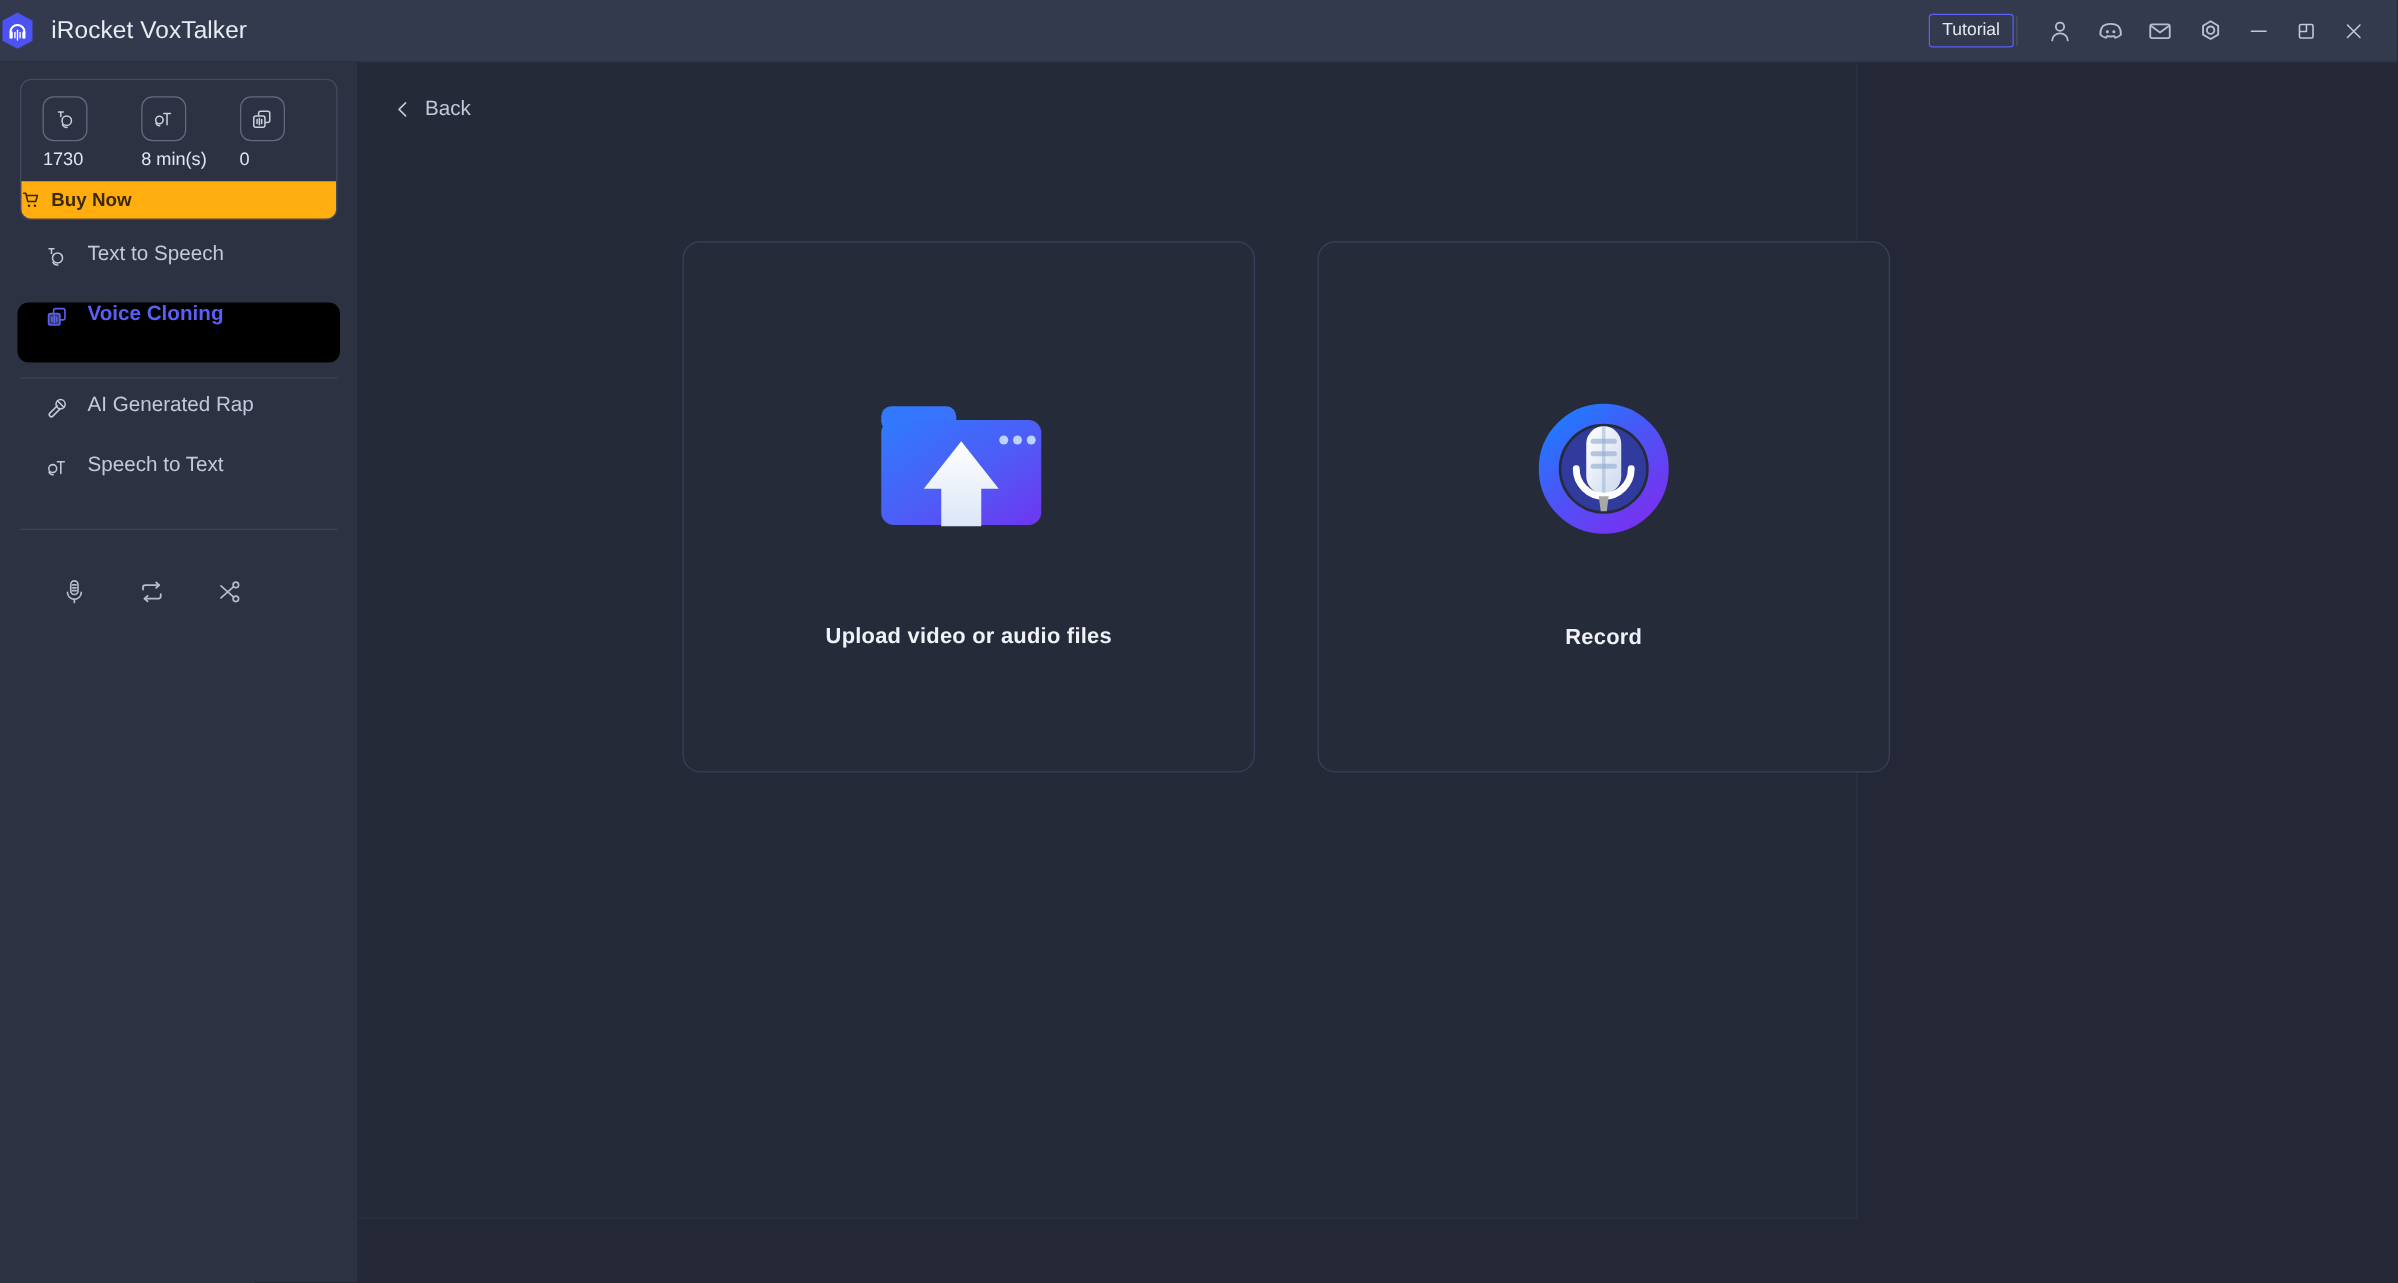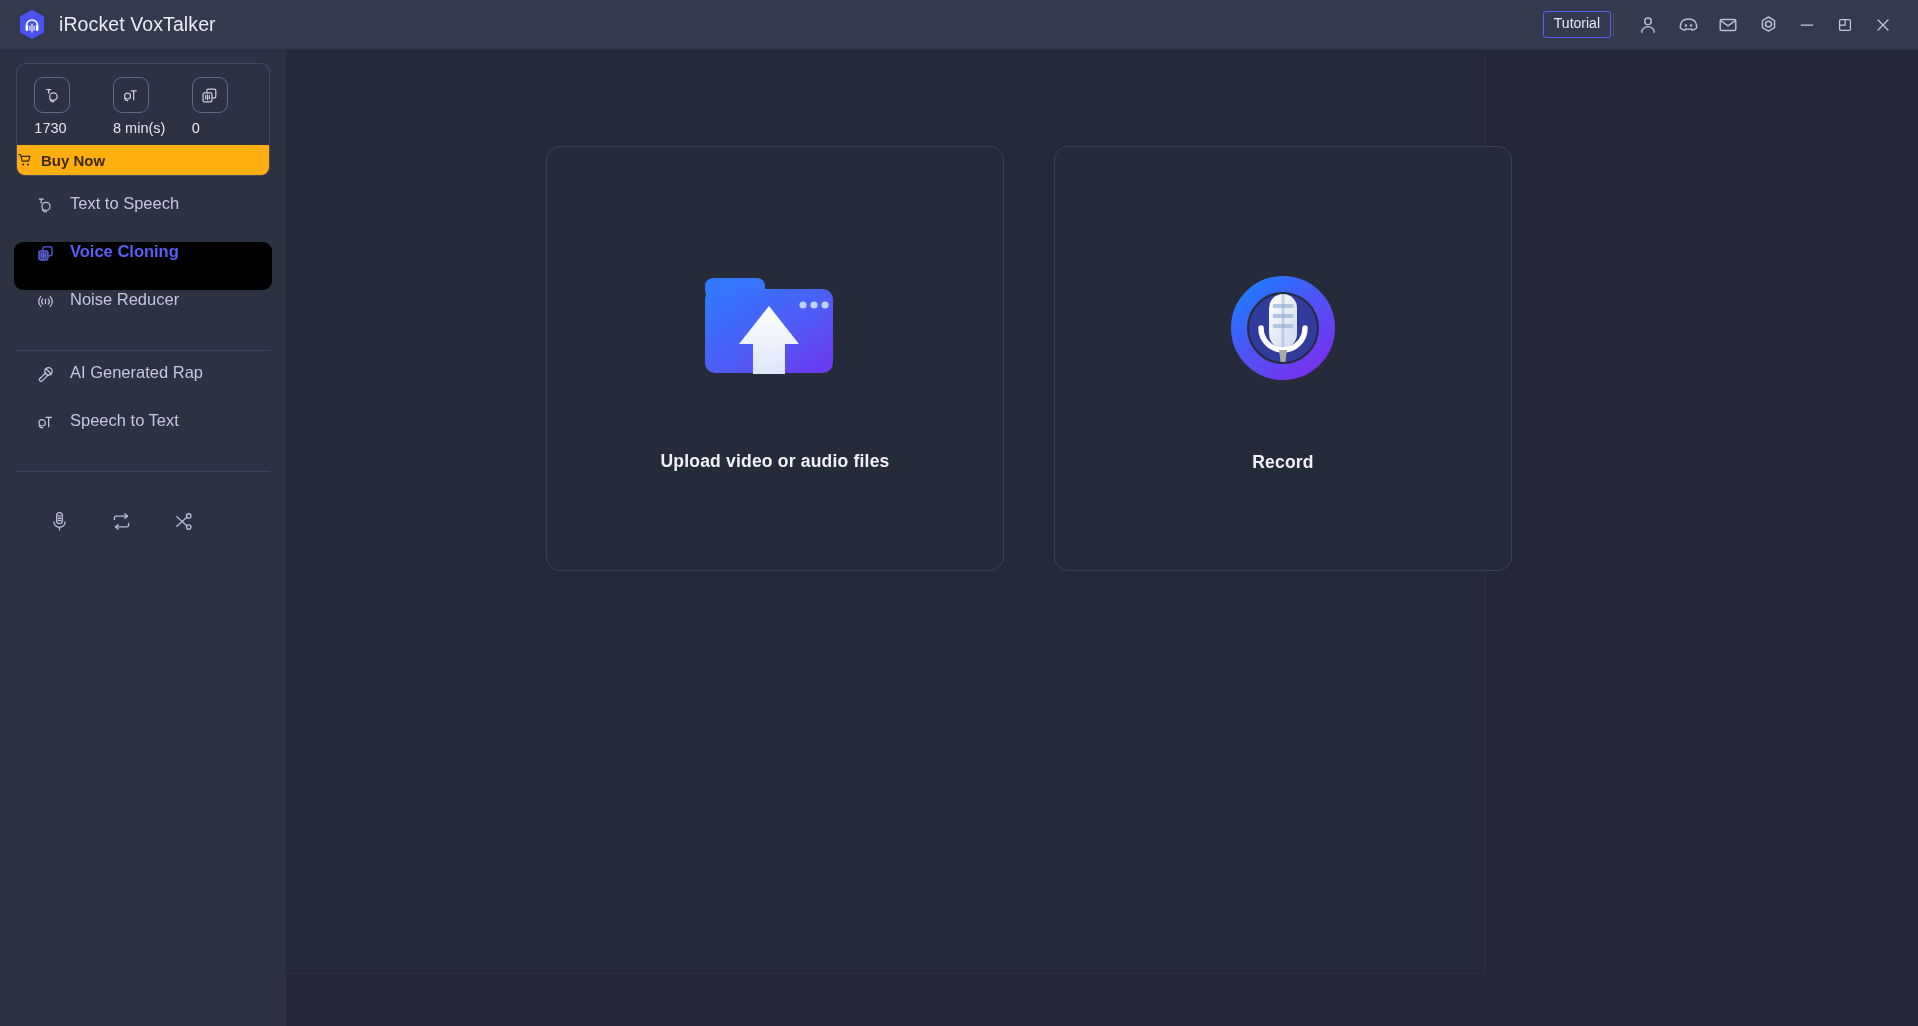--- a/index.html
+++ b/index.html
@@ -14,21 +14,21 @@
   .app { position:relative; width:1918px; height:1026px; display:flex; flex-direction:column; }
 
   
   .titlebar {
     height:50px; flex:0 0 50px;
     background:#333a4d;
     display:flex; align-items:center;
     border-bottom:1px solid #2a3040;
     position:relative; z-index:5;
   }
-  .tb-left { display:flex; align-items:center; padding-left:18px; gap:13px; }
+  .tb-left { display:flex; align-items:center; gap:13px; }
   .logo-hex {
     width:28px; height:31px; position:relative; display:block;
   }
   .logo-hex svg { display:block; }
   .app-title { font-size:19.5px; color:#e9ebf2; letter-spacing:.1px; white-space:nowrap; }
   .tb-right { margin-left:auto; display:flex; align-items:center; padding-right:16px; gap:0; }
   .tutorial-btn {
     border:1px solid #5b5ff5; border-radius:3px;
     color:#e6e8f2; font-size:14px;
     padding:4px 10px 5px 10px; margin-right:2px;
@@ -262,32 +262,20 @@
             <svg width="21" height="21" viewBox="0 0 24 24" fill="none" stroke="currentColor" stroke-width="1.5" stroke-linejoin="round">
               <rect x="9" y="4.4" width="10.4" height="10.4" rx="1.9"></rect>
               <rect x="4.4" y="9" width="10.4" height="10.4" rx="1.9" fill="#3b4058"></rect>
               <path d="M7.4 12.3v3.8M9.6 11.2v6M11.8 12.3v3.8" stroke-linecap="round"></path>
             </svg>
           </span>
           <span>Voice Cloning</span>
         </div>
 
 
-        <div class="nav-item">
-          <span class="nav-ico">
-            <svg width="21" height="21" viewBox="0 0 24 24" fill="none" stroke="currentColor" stroke-width="1.4" stroke-linecap="round">
-              <path d="M6.6 6.4a8 8 0 0 0 0 11.2"></path>
-              <path d="M17.4 6.4a8 8 0 0 1 0 11.2"></path>
-              <path d="M9 9a4.4 4.4 0 0 0 0 6"></path>
-              <path d="M15 9a4.4 4.4 0 0 1 0 6"></path>
-              <path d="M12 9.6v4.8"></path>
-            </svg>
-          </span>
-          <span>Noise Reducer</span>
-        </div>
 
         <div class="nav-sep"></div>
 
         <div class="nav-item">
           <span class="nav-ico">
             <svg width="21" height="21" viewBox="0 0 24 24" fill="none" stroke="currentColor" stroke-width="1.4" stroke-linecap="round" stroke-linejoin="round">
               <circle cx="15.4" cy="8.4" r="4.2"></circle>
               <path d="M12.4 11.4 5.6 18.2a1.9 1.9 0 0 0 2.7 2.7l6.6-6.6" transform="translate(0 -1.6)"></path>
               <path d="M12.6 5.4 18.4 11.2"></path>
             </svg>
@@ -334,20 +322,30 @@
             </svg>
           </span>
         </div>
 
       </div>
     </div>
 
     <div class="main">
       <div class="main-panel"></div>
 
+      <div class="back-row">
+        <div class="back-btn">
+          <span>
+            <svg width="17" height="17" viewBox="0 0 24 24" fill="none" stroke="currentColor" stroke-width="1.8" stroke-linecap="round" stroke-linejoin="round">
+              <path d="M14.8 4.6 7.4 12l7.4 7.4"></path>
+            </svg>
+          </span>
+          <span>Back</span>
+        </div>
+      </div>
 
       <div class="cards">
 
         <div class="card card-upload">
           <div class="card-art">
             <svg width="160" height="150" viewBox="0 0 160 150">
               <defs>
                 <linearGradient id="folderGrad" x1="0" y1="0" x2="1" y2="1">
                   <stop offset="0%" stop-color="#2f7bfd"></stop>
                   <stop offset="55%" stop-color="#4e5cf6"></stop>

